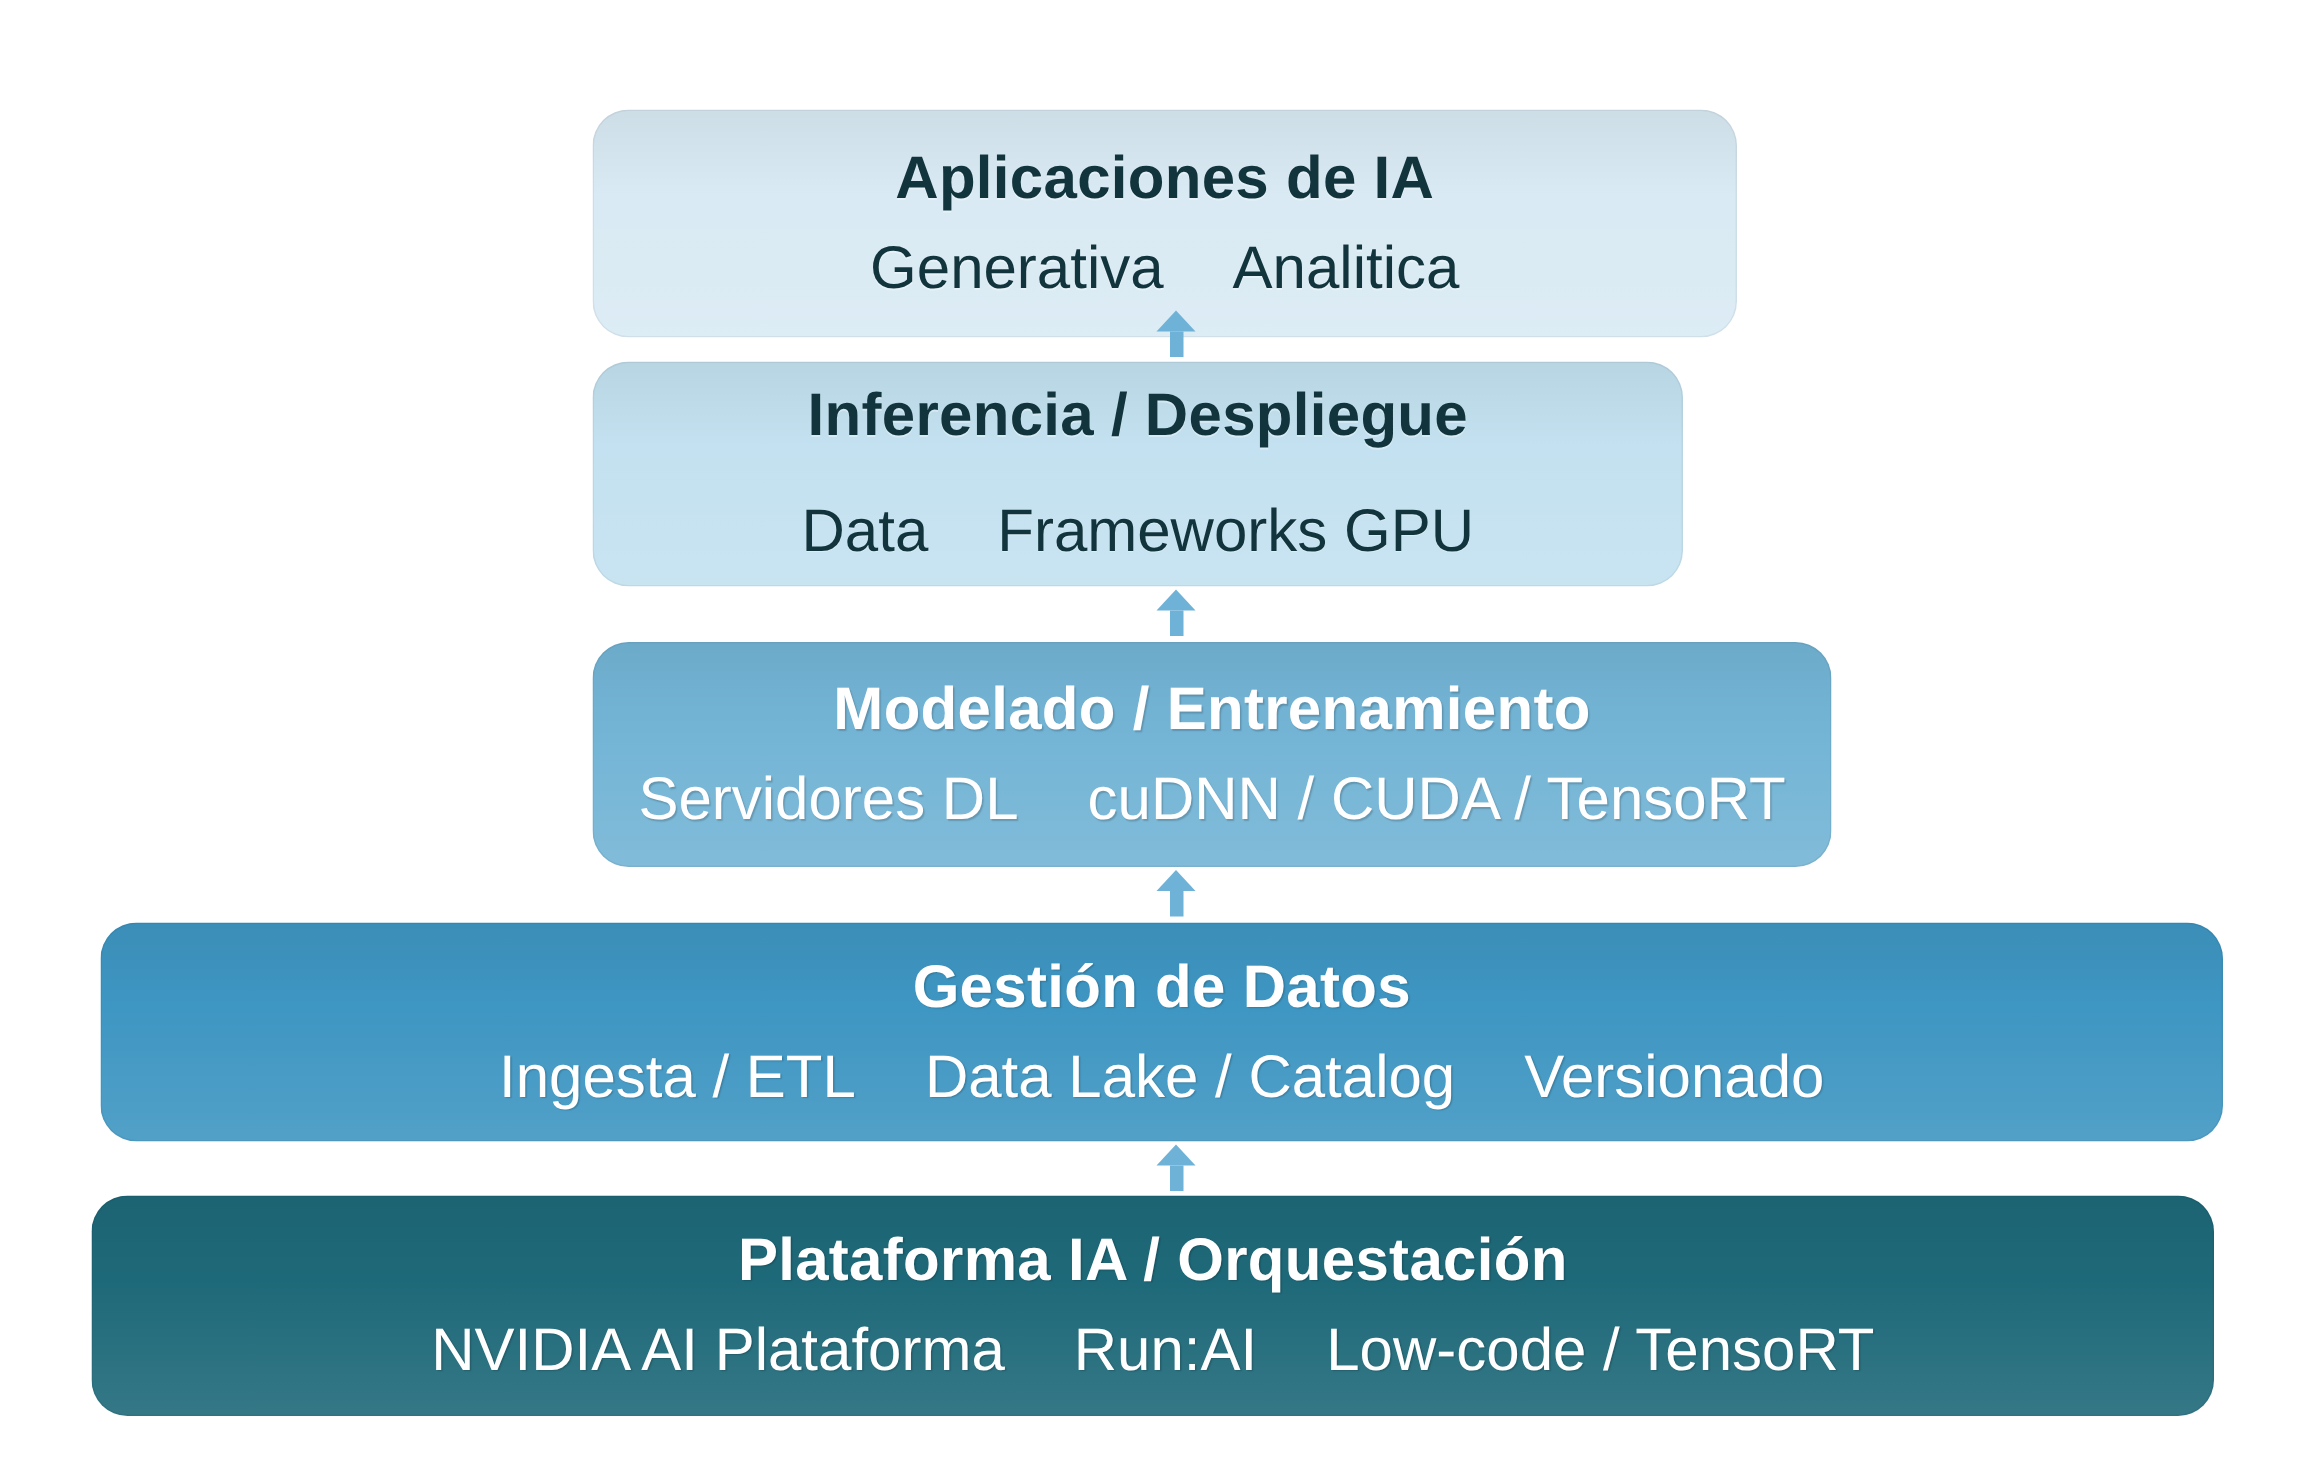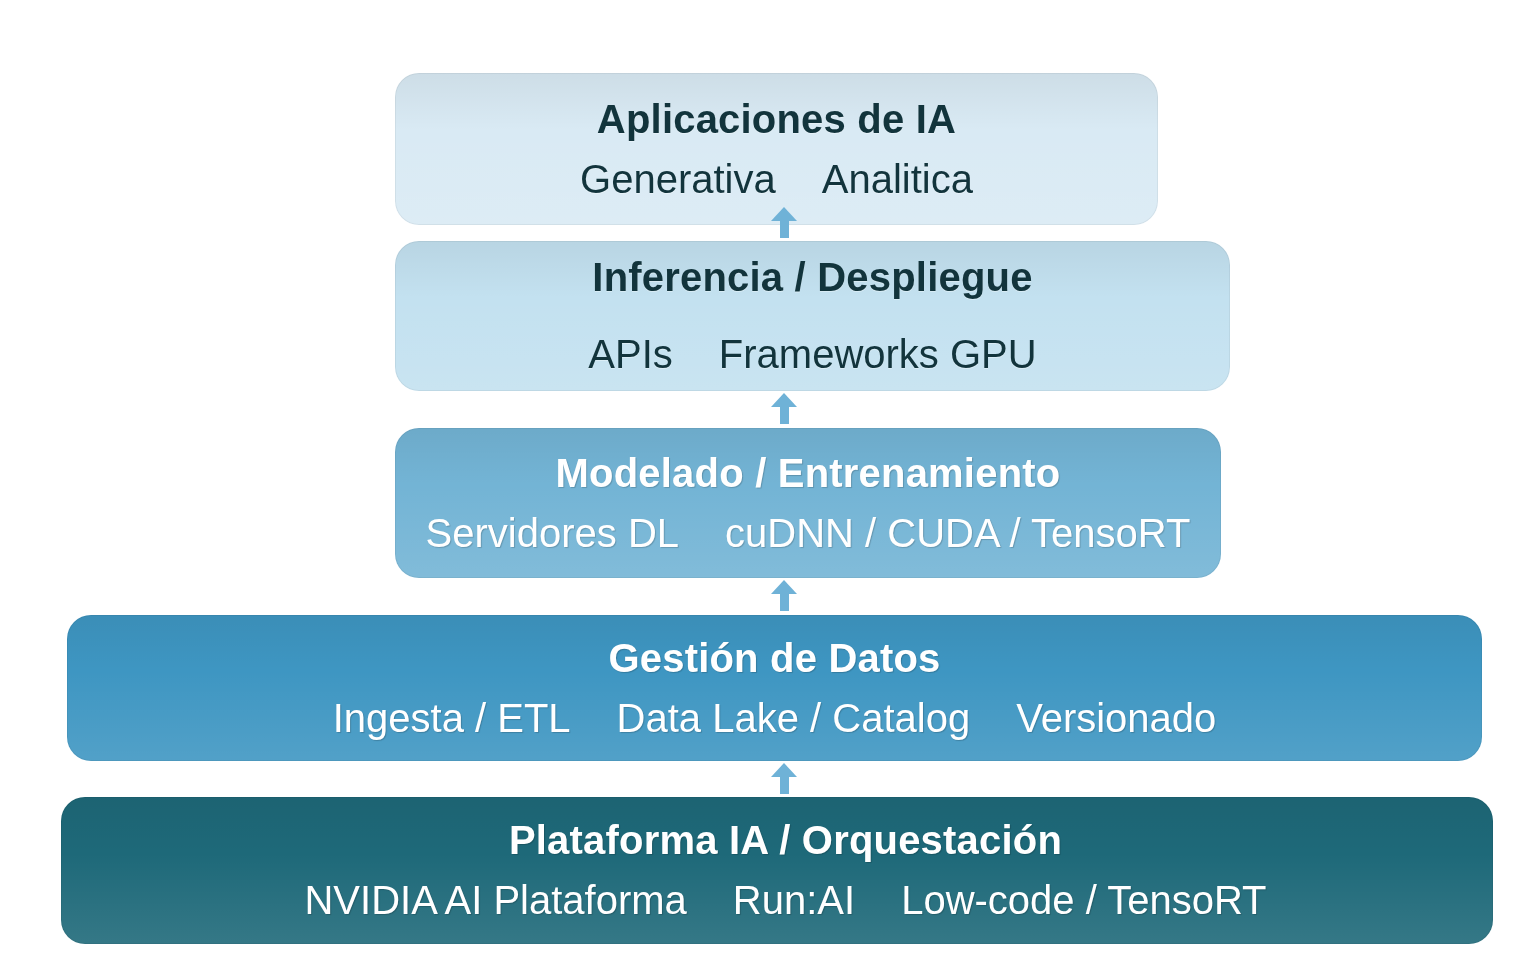--- a/index.html
+++ b/index.html
@@ -78,43 +78,43 @@
 
 <div class="canvas" id="canvas" style="--arrow: #6fb2d7;">
 
 <section class="layer light" style="left: 395px; top: 55px; width: 763px; height: 152px; margin-top: 18px; --bg: #d9eaf4; --fg: #12343c;">
       <h2 class="layer-title">Aplicaciones de IA</h2>
       <div class="layer-items">
         <span>Generativa</span>
         <span>Analitica</span>
       </div>
     </section>
-    <section class="layer light" style="left: 395px; top: 241px; width: 835px; height: 150px; gap: 32px; --bg: #c3e1f0; --fg: #12343c;">
+    <section class="layer light" style="left: 395px; top: 241px; width: 727px; height: 150px; gap: 32px; --bg: #c3e1f0; --fg: #12343c;">
       <h2 class="layer-title">Inferencia / Despliegue</h2>
       <div class="layer-items">
-        <span>APIs</span>
+        <span>Data</span>
         <span>Frameworks GPU</span>
       </div>
     </section>
     <section class="layer dark" style="left: 395px; top: 428px; width: 826px; height: 150px; --bg: #73b4d5; --fg: #ffffff;">
       <h2 class="layer-title">Modelado / Entrenamiento</h2>
       <div class="layer-items">
         <span>Servidores DL</span>
         <span>cuDNN / CUDA / TensoRT</span>
       </div>
     </section>
     <section class="layer dark" style="left: 67px; top: 615px; width: 1415px; height: 146px; --bg: #3e96c2; --fg: #ffffff;">
       <h2 class="layer-title">Gestión de Datos</h2>
       <div class="layer-items">
         <span>Ingesta / ETL</span>
         <span>Data Lake / Catalog</span>
         <span>Versionado</span>
       </div>
     </section>
-    <section class="layer dark" style="left: 61px; top: 797px; width: 1415px; height: 147px; padding-left: 17px; --bg: #1e6979; --fg: #ffffff;">
+    <section class="layer dark" style="left: 61px; top: 797px; width: 1415px; height: 147px; --bg: #1e6979; --fg: #ffffff;">
       <h2 class="layer-title">Plataforma IA / Orquestación</h2>
       <div class="layer-items">
         <span>NVIDIA AI Plataforma</span>
         <span>Run:AI</span>
         <span>Low-code / TensoRT</span>
       </div>
     </section>
     <div class="arrow" style="left: 771px; top: 207px;">
       <span class="arrow-head"></span>
       <span class="arrow-stem"></span>

